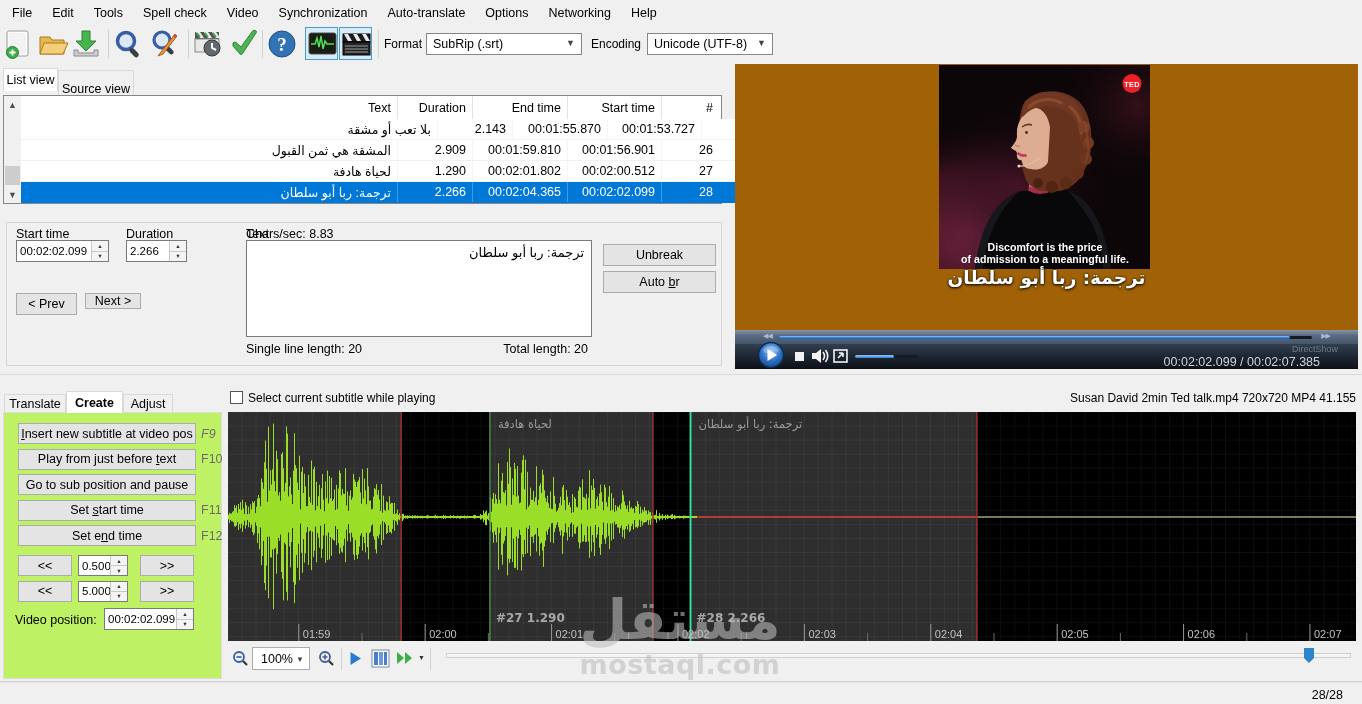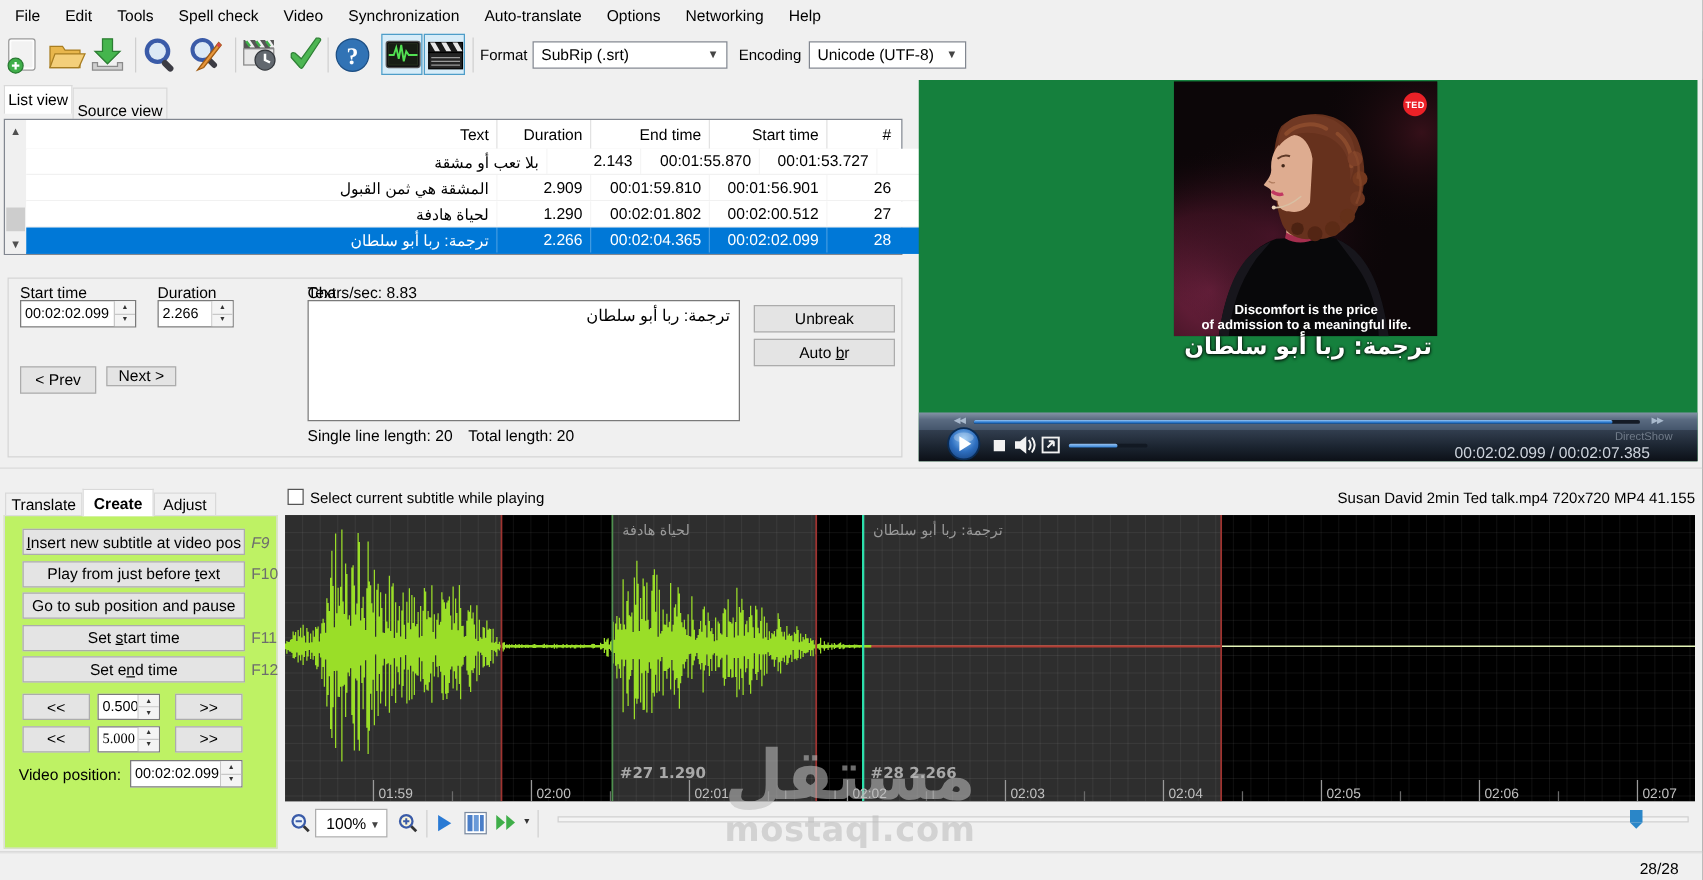--- a/index.html
+++ b/index.html
@@ -41,21 +41,21 @@
   display:flex;align-items:center;justify-content:center;font-size:12.5px;cursor:default;}
 .tbx{position:absolute;background:#fff;border:1px solid #7a7a7a;box-sizing:border-box;font-size:12.5px;}
 .spinbox{position:absolute;background:#fff;border:1px solid #7a7a7a;box-sizing:border-box;display:flex;}
 .spinbox .sval{flex:1;display:flex;align-items:center;padding-left:3px;font-size:11.5px;white-space:nowrap;overflow:hidden;}
 .spinbox .sarr{width:16px;display:flex;flex-direction:column;border-left:1px solid #c8c8c8;}
 .spinbox .sarr div{flex:1;display:flex;align-items:center;justify-content:center;font-size:5.5px;color:#333;background:#f4f4f4;}
 .spinbox .sarr div:first-child{border-bottom:1px solid #c8c8c8;}
 </style>
 <style>
 
-#video-panel{position:absolute;left:735px;top:64px;width:623px;height:305px;background:#15803d;}
+#video-panel{position:absolute;left:735px;top:64px;width:623px;height:305px;background:#a16207;}
 #video-frame{position:absolute;left:204px;top:1px;width:211px;height:204px;}
 #vid-subtitle{position:absolute;left:0;top:203px;width:100%;text-align:center;color:#fff;
   font-size:18.5px;font-weight:bold;font-family:"DejaVu Sans",sans-serif;
   text-shadow:0 1px 3px rgba(0,0,0,0.95),0 0 2px rgba(0,0,0,0.85);}
 #vid-controls{position:absolute;left:0;bottom:0;width:100%;height:39px;}
 #seek-row{position:absolute;left:0;top:0;width:100%;height:14px;
   background:linear-gradient(#8494a6,#5a6b81 40%,#45566c);}
 #btn-row{position:absolute;left:0;top:14px;width:100%;height:25px;
   background:linear-gradient(#323e4f,#1b2430 55%,#0c1017);}
 .seek-arrows{position:absolute;top:2px;font-size:7px;color:#a9bacd;letter-spacing:-1px;}
@@ -282,21 +282,21 @@
   <div class="lbl" style="left:246px;top:227px">Text</div>
   <div class="lbl" style="left:246px;top:227px;width:342px;">Chars/sec: 8.83</div>
   <div class="tbx" style="left:246px;top:240px;width:346px;height:97px;padding:4px 7px;text-align:right;font-size:13px" dir="rtl">ترجمة: ربا أبو سلطان</div>
   <div class="btn" style="left:603px;top:244px;width:113px;height:22px">
       <span>Unbreak</span>
     </div>
   <div class="btn" style="left:603px;top:271px;width:113px;height:22px">
     <span style="white-space:pre"><span>Auto </span><span style="text-decoration:underline">b</span><span>r</span></span>
   </div>
   <div class="lbl" style="left:246px;top:342px">Single line length: 20</div>
-  <div class="lbl" style="left:246px;top:342px;width:342px;text-align:center">Total length: 20</div>
+  <div class="lbl" style="left:246px;top:342px;width:342px;text-align:right">Total length: 20</div>
   <div id="split-line"></div>
 
   <div id="video-panel">
     <div id="video-frame">
       <svg width="211" height="204" viewBox="0 0 211 204">
         <defs>
           <radialGradient id="glowL" cx="0.14" cy="0.82" r="0.55">
             <stop offset="0" stop-color="#732342"></stop>
               <stop offset="0.55" stop-color="#3f1222"></stop>
               <stop offset="1" stop-color="#0c0608" stop-opacity="0"></stop>
@@ -442,21 +442,21 @@
             <div>▲</div>
             <div>▼</div>
           </div>
         </div>
         <div class="btn" style="left: 136px; top: 142px; width: 54px; height: 21px;">
           <span>&gt;&gt;</span>
         </div>
         <div class="btn" style="left: 14px; top: 167.5px; width: 54px; height: 21px;">
           <span>&lt;&lt;</span>
         </div>
-        <div class="spinbox" style="left: 74px; top: 167.5px; width: 50px; height: 21px; font-family: Liberation Serif, serif;">
+        <div class="spinbox" style="left: 74px; top: 167.5px; width: 50px; height: 21px;">
           <div class="sval">5.000</div>
           <div class="sarr">
             <div>▲</div>
             <div>▼</div>
           </div>
         </div>
         <div class="btn" style="left: 136px; top: 167.5px; width: 54px; height: 21px;">
           <span>&gt;&gt;</span>
         </div>
       </div>

